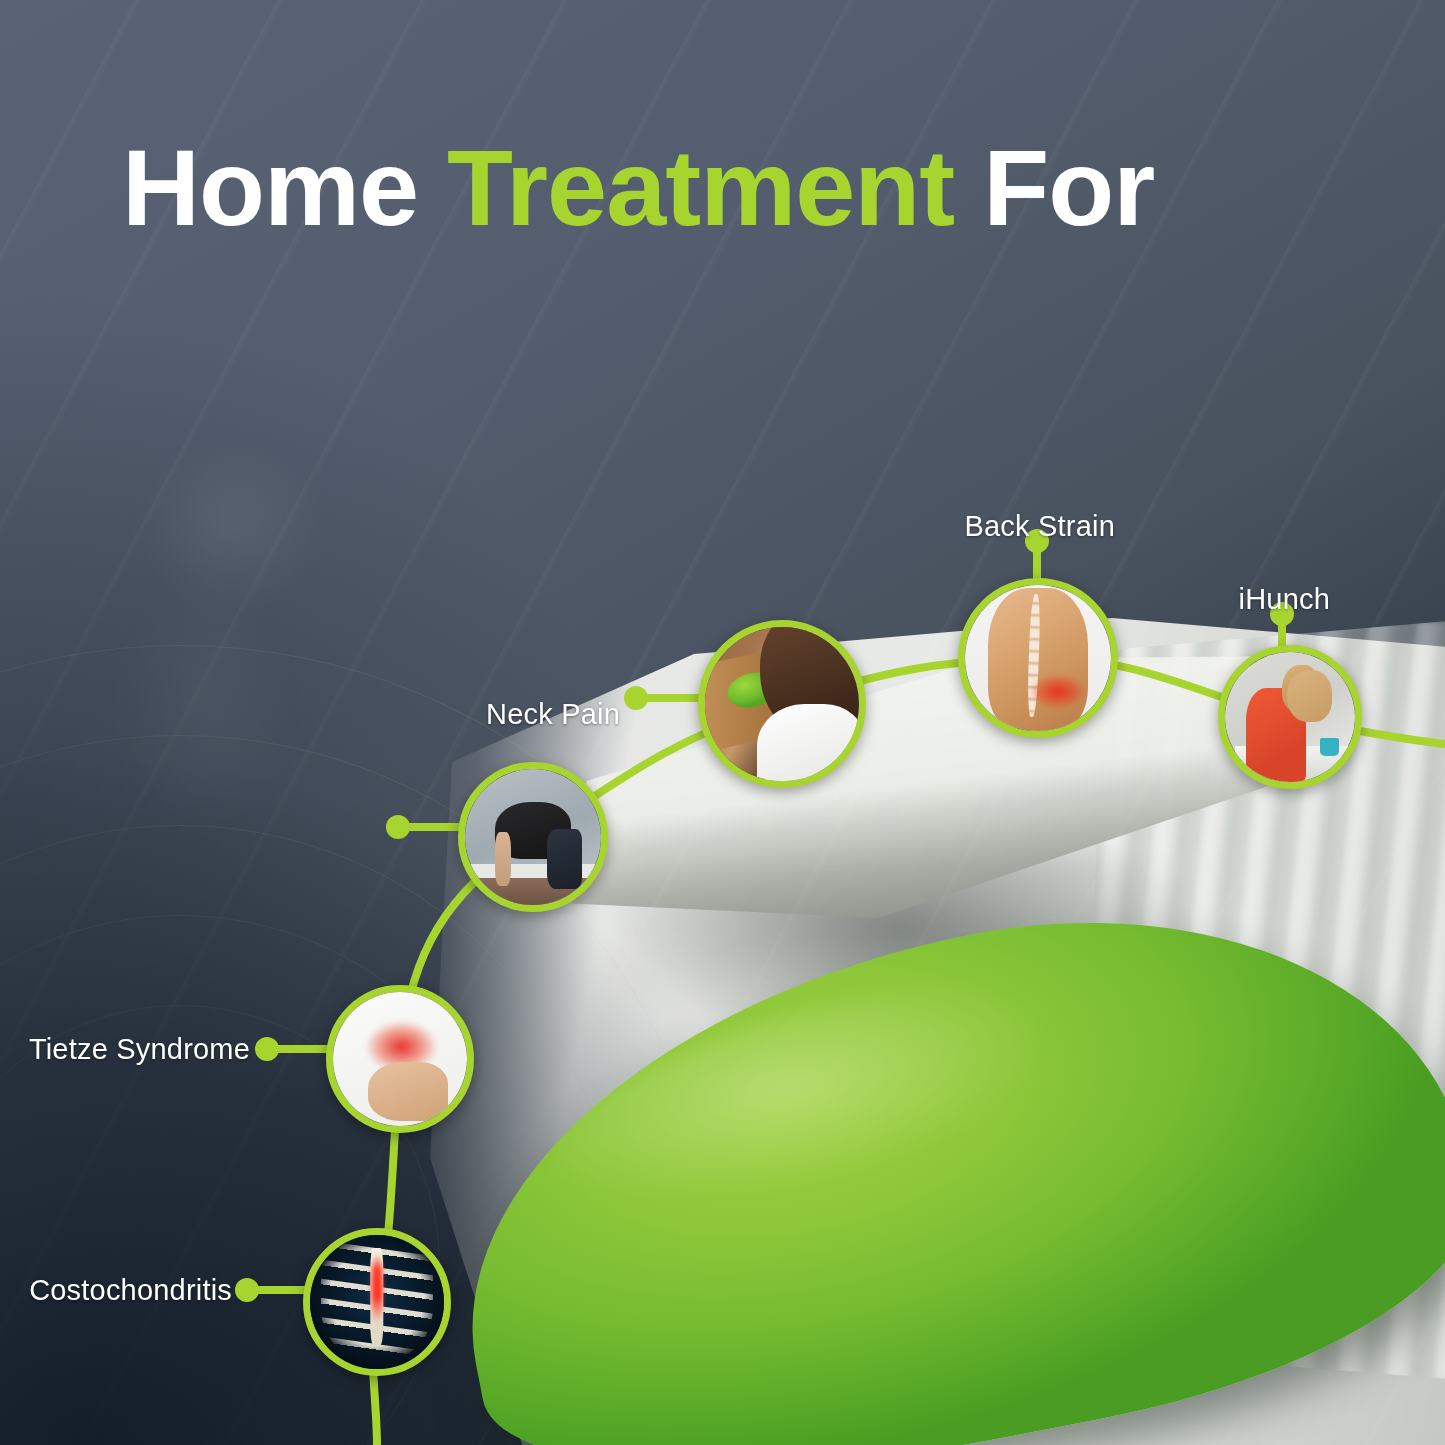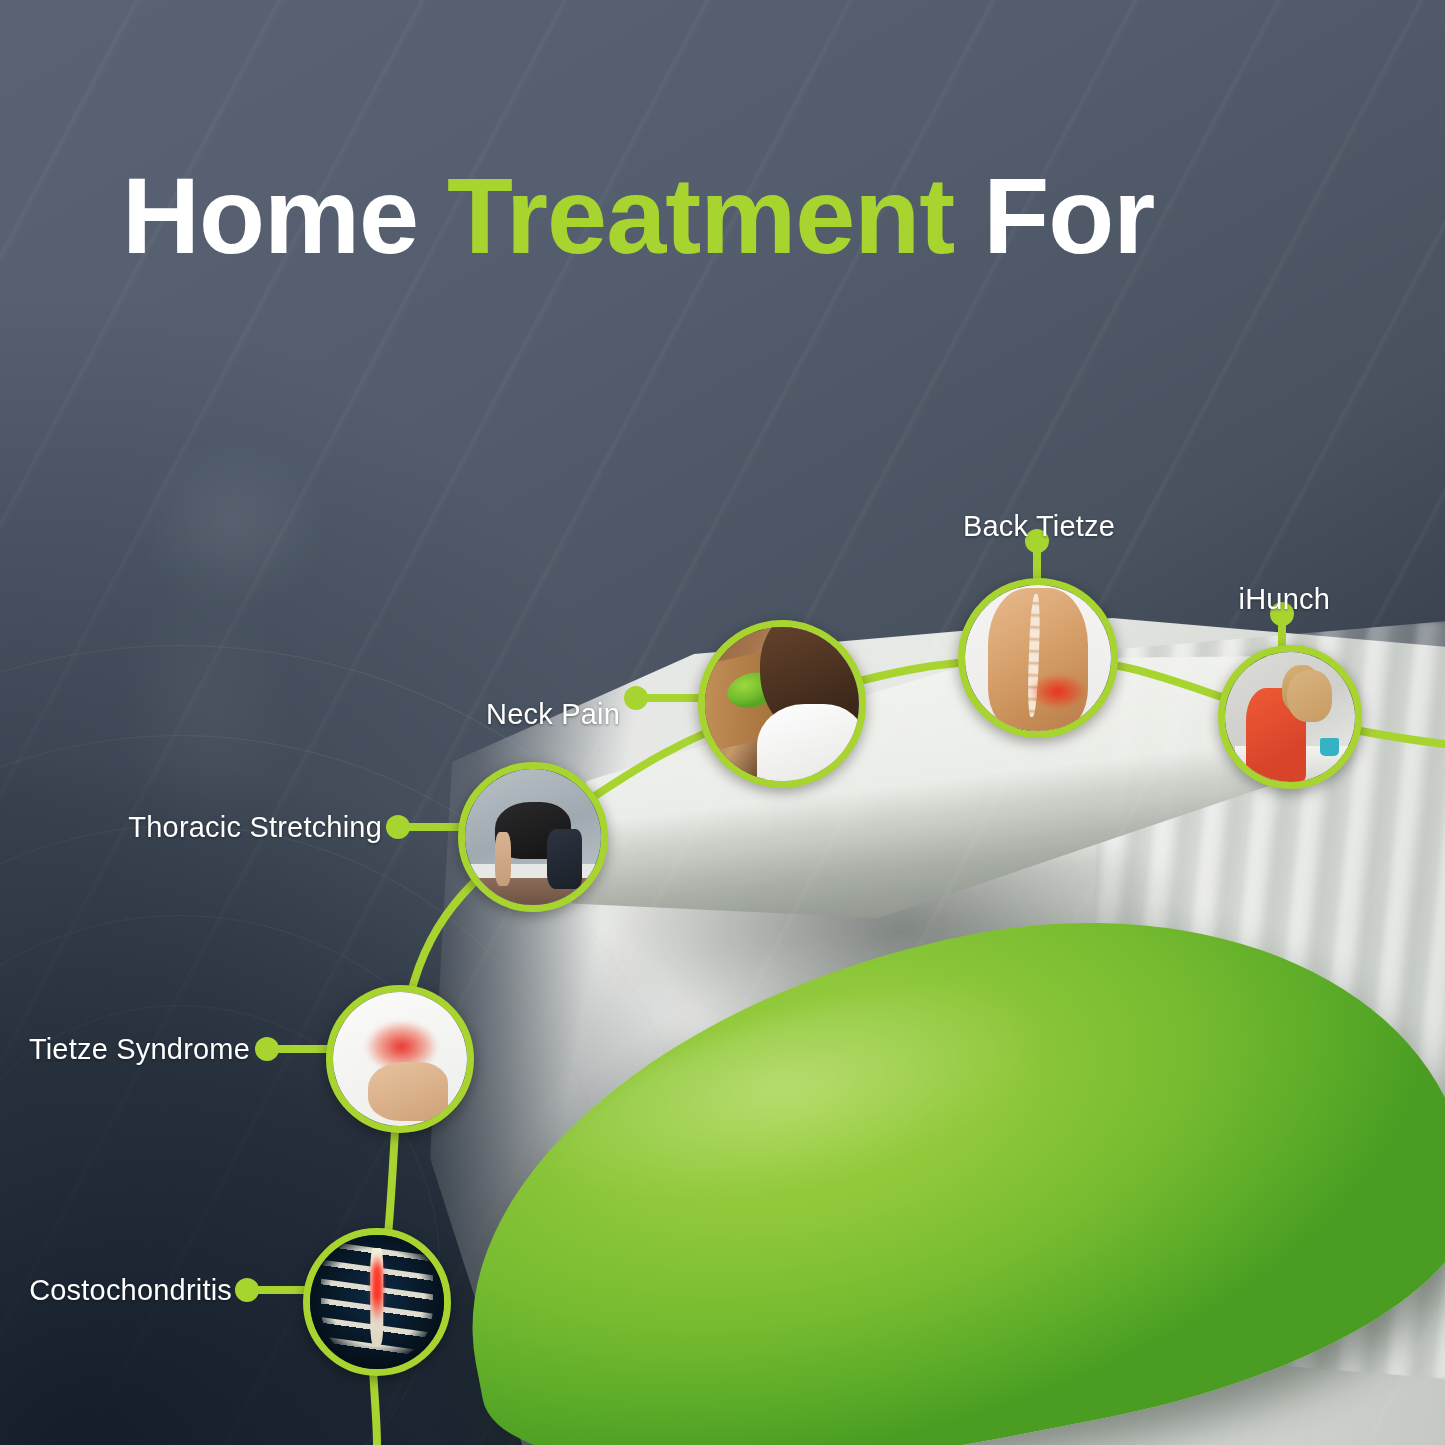--- a/index.html
+++ b/index.html
@@ -214,21 +214,20 @@
   
   .title {
     position:absolute;
     left:122px; top:128px;
     font-size:108px;
     font-weight:bold;
     letter-spacing:-1px;
     color:#ffffff;
     white-space:nowrap;
     line-height:1.12;
-    margin-top:28px;
   }
   .title .accent { color:#a8d430; }
 </style>
 </head>
 <body>
 
 <div id="stage">
 
   <div class="bg-base"></div>
   <div class="ghost-figure"></div>
@@ -332,23 +331,22 @@
   <div class="node" style="left:303px; top:1228px; width:148px; height:148px;">
     <div class="photo ph-costo">
       <div class="ribs"></div>
         <div class="sternum"></div>
         <div class="hot"></div>
     </div>
   </div>
 
   <div class="label right-align" style="left:620px; top:682px;margin-top:16px;">Neck Pain</div>
 
-  <div class="label right-align" style="left:1115px; top:510px;">Back Tietze</div>
+  <div class="label right-align" style="left:1115px; top:510px;">Back Strain</div>
 
   <div class="label right-align" style="left:1330px; top:583px;">iHunch</div>
 
-  <div class="label right-align" style="left:382px; top:811px;">Thoracic Stretching</div>
 
   <div class="label right-align" style="left:250px; top:1033px;">Tietze Syndrome</div>
 
   <div class="label right-align" style="left:232px; top:1274px;">Costochondritis</div>
 
 </div>
 
 </body></html>

